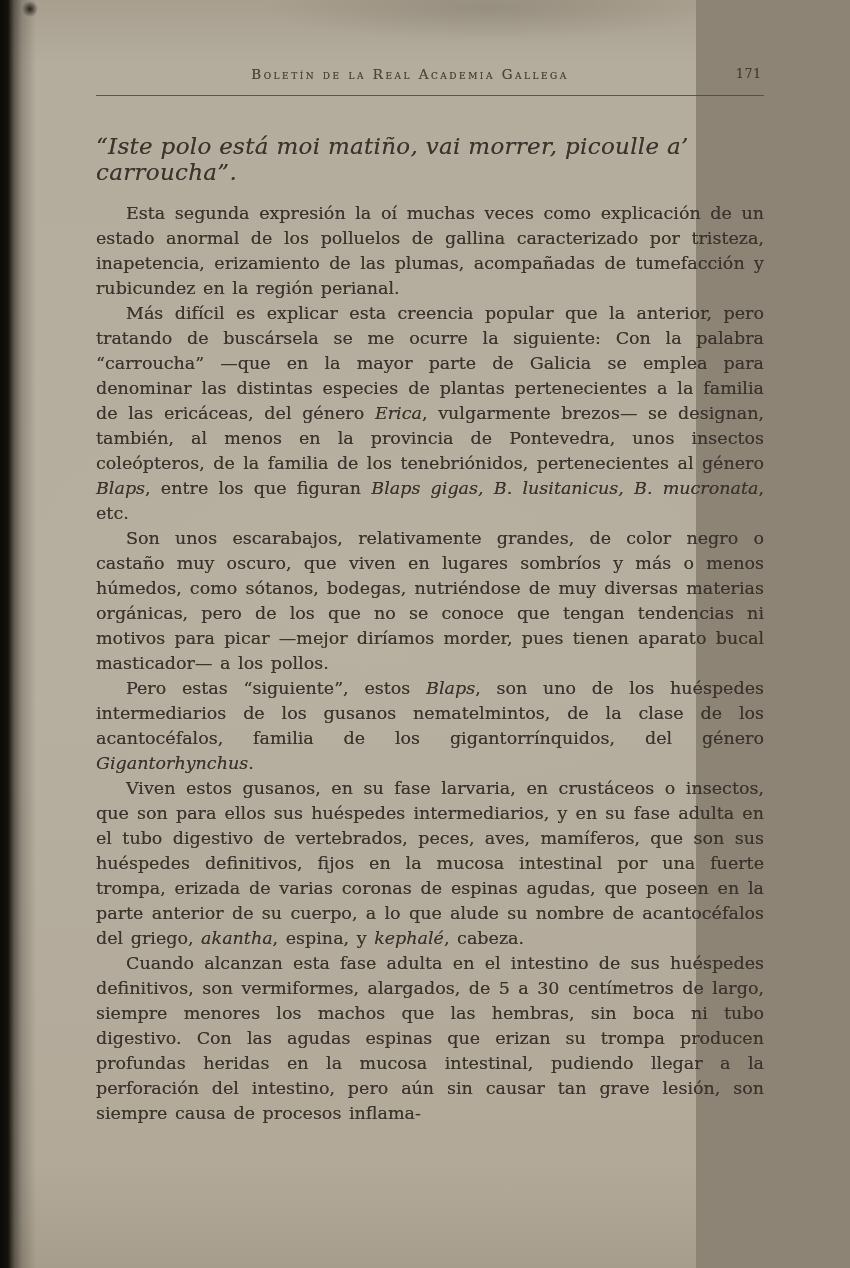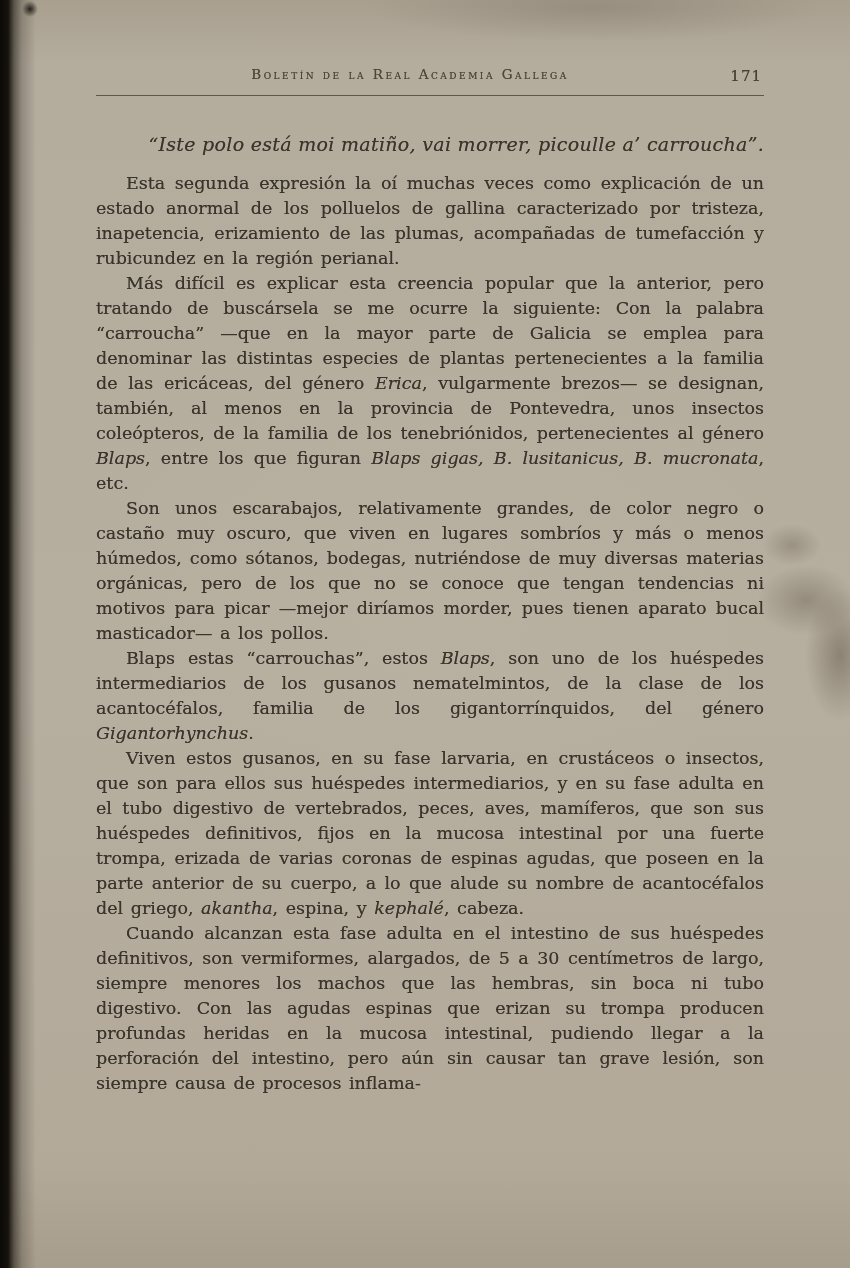--- a/index.html
+++ b/index.html
@@ -2,21 +2,21 @@
 <html><head>
 <meta charset="utf-8">
 <style>
   html, body { margin: 0; padding: 0; }
   body {
     width: 850px; height: 1268px; overflow: hidden;
     background: #8d8476;
     font-family: "DejaVu Serif", "Liberation Serif", serif;
   }
   .page {
-    position: relative; width: 850px; height: 1268px;
+    position: relative; width: 696px; height: 1268px;
     background-color: #b3ab9c;
     background-image:
       radial-gradient(circle 5px at 30px 9px, rgba(15,12,8,0.85), transparent 8px),
       radial-gradient(ellipse 70px 50px at 806px 600px, rgba(85,75,58,0.35), transparent 70%),
       radial-gradient(ellipse 50px 95px at 840px 655px, rgba(70,60,45,0.38), transparent 70%),
       radial-gradient(ellipse 42px 30px at 792px 545px, rgba(90,80,62,0.30), transparent 70%),
       radial-gradient(ellipse 300px 45px at 70% 8px, rgba(95,88,72,0.25), transparent 75%),
       radial-gradient(ellipse 500px 380px at 52% 46%, rgba(205,198,183,0.10), transparent 70%),
       linear-gradient(180deg, #a89f8f 0%, #b4ac9d 5%, #b6ae9f 55%, #b2a999 92%, #a79d8c 100%);
   }
@@ -32,30 +32,30 @@
     text-shadow: 0 0 0.6px rgba(57,51,43,0.65);
   }
   .header { position: relative; height: 24px; }
   .running-title {
     display: block; text-align: center;
     font-variant: small-caps; letter-spacing: 2.5px;
     font-size: 13.5px; color: #4c453a; padding-right: 40px;
   }
   .page-number {
     position: absolute; right: 2px; top: 1px;
-    font-size: 15px; letter-spacing: 1px; color: #453f34;
+    font-size: 12px; letter-spacing: 1px; color: #453f34;
   }
   .header-rule {
     border: none; border-top: 1.6px solid #4f4839;
     margin: 5px 0 0 0; width: 100%;
     opacity: 0.85;
   }
   .quote {
-    font-style: italic; font-size: 19px; letter-spacing: 0.3px;
-    margin: 37px 0 0 0; text-align: right; color: #3a342c;
+    font-style: italic; font-size: 23px; letter-spacing: 0.3px;
+    margin: 37px 0 0 0; text-align: left; color: #3a342c;
   }
   .body-text {
     margin-top: 16px;
     font-size: 17.5px; line-height: 25px;
     text-align: justify; word-spacing: 2px;
   }
   .body-text p { margin: 0; text-indent: 30px; }
   .body-text em { }
 </style>
 </head>
@@ -67,18 +67,18 @@
     <div class="header">
       <span class="running-title">Boletín de la Real Academia Gallega</span>
       <span class="page-number">171</span>
     </div>
     <hr class="header-rule">
     <p class="quote">“Iste polo está moi matiño, vai morrer, picoulle a’ carroucha”.</p>
     <div class="body-text" id="paragraphs">
         <p><span>Esta segunda expresión la oí muchas veces como explicación de un estado anormal de los polluelos de gallina caracterizado por tristeza, inapetencia, erizamiento de las plumas, acompañadas de tumefacción y rubicundez en la región perianal.</span></p>
         <p><span>Más difícil es explicar esta creencia popular que la anterior, pero tratando de buscársela se me ocurre la siguiente: Con la palabra “carroucha” —que en la mayor parte de Galicia se emplea para denominar las distintas especies de plantas pertenecientes a la familia de las ericáceas, del género </span><em>Erica</em><span>, vulgarmente brezos— se designan, también, al menos en la provincia de Pontevedra, unos insectos coleópteros, de la familia de los tenebriónidos, pertenecientes al género </span><em>Blaps</em><span>, entre los que figuran </span><em>Blaps gigas, B. lusitanicus, B. mucronata</em><span>, etc.</span></p>
         <p><span>Son unos escarabajos, relativamente grandes, de color negro o castaño muy oscuro, que viven en lugares sombríos y más o menos húmedos, como sótanos, bodegas, nutriéndose de muy diversas materias orgánicas, pero de los que no se conoce que tengan tendencias ni motivos para picar —mejor diríamos morder, pues tienen aparato bucal masticador— a los pollos.</span></p>
-        <p><span>Blaps estas “carrouchas”, estos </span><em>Blaps</em><span>, son uno de los huéspedes intermediarios de los gusanos nematelmintos, de la clase de los acantocéfalos, familia de los gigantorrínquidos, del género </span><em>Gigantorhynchus</em><span>.</span></p>
+        <p><span>Pero estas “siguiente”, estos </span><em>Blaps</em><span>, son uno de los huéspedes intermediarios de los gusanos nematelmintos, de la clase de los acantocéfalos, familia de los gigantorrínquidos, del género </span><em>Gigantorhynchus</em><span>.</span></p>
         <p><span>Viven estos gusanos, en su fase larvaria, en crustáceos o insectos, que son para ellos sus huéspedes intermediarios, y en su fase adulta en el tubo digestivo de vertebrados, peces, aves, mamíferos, que son sus huéspedes definitivos, fijos en la mucosa intestinal por una fuerte trompa, erizada de varias coronas de espinas agudas, que poseen en la parte anterior de su cuerpo, a lo que alude su nombre de acantocéfalos del griego, </span><em>akantha</em><span>, espina, y </span><em>kephalé</em><span>, cabeza.</span></p>
         <p><span>Cuando alcanzan esta fase adulta en el intestino de sus huéspedes definitivos, son vermiformes, alargados, de 5 a 30 centímetros de largo, siempre menores los machos que las hembras, sin boca ni tubo digestivo. Con las agudas espinas que erizan su trompa producen profundas heridas en la mucosa intestinal, pudiendo llegar a la perforación del intestino, pero aún sin causar tan grave lesión, son siempre causa de procesos inflama-</span></p>
       </div>
   </div>
 </div>
 
 </body></html>

